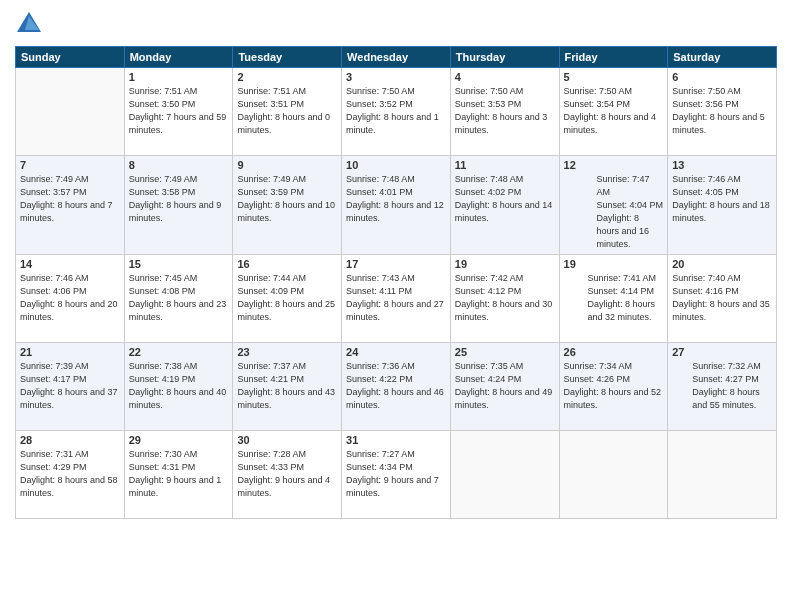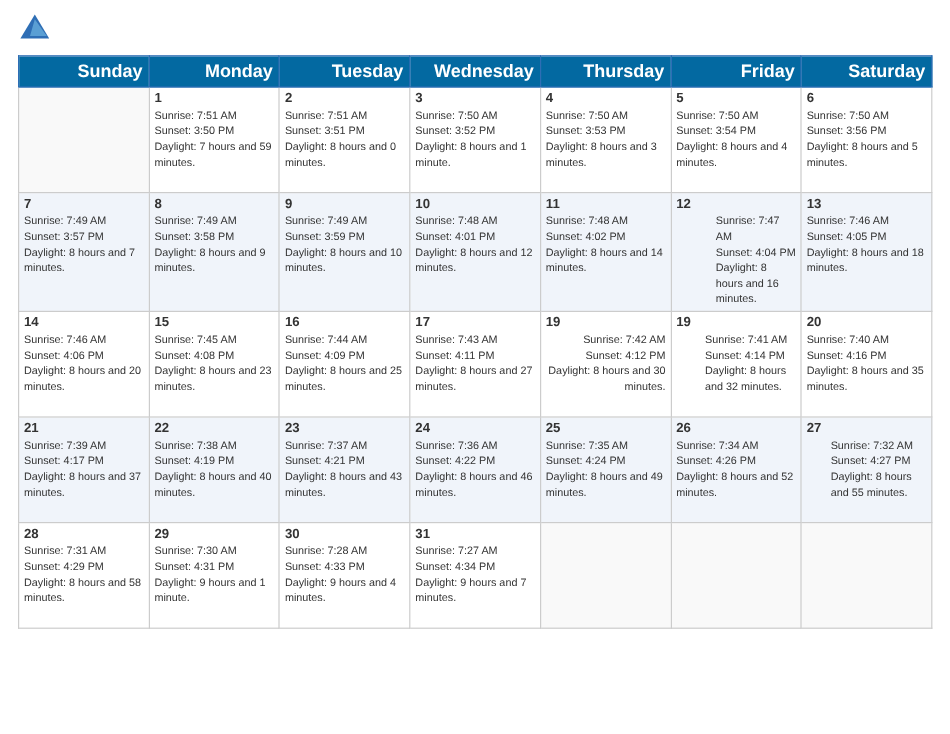--- a/index.html
+++ b/index.html
@@ -57,26 +57,26 @@
       font-size: 16px;
       color: #333;
       font-weight: normal;
     }
     .calendar-table {
       width: 100%;
       border-collapse: collapse;
       table-layout: fixed;
     }
     .calendar-table th {
-      background: #0369a1;
+      background: #0c4a6e;
       color: #fff;
-      font-size: 15px;
+      font-size: 11px;
       font-weight: bold;
       padding: 4px 5px;
-      text-align: right;
+      text-align: left;
       border: 1px solid #2e6eb5;
     }
     .calendar-table td {
       border: 1px solid #ccc;
       vertical-align: top;
       padding: 3px 4px;
       height: 88px;
       font-size: 9.5px;
       color: #333;
       background: #fff;
@@ -238,21 +238,21 @@
 Daylight: 8 hours and 25 minutes.</div>
           </td>
           <td>
             <span class="day-number">17</span>
             <div class="day-info" style="white-space: pre-line;">Sunrise: 7:43 AM
 Sunset: 4:11 PM
 Daylight: 8 hours and 27 minutes.</div>
           </td>
           <td>
             <span class="day-number">19</span>
-            <div class="day-info" style="white-space: pre-line; text-align: right;">Sunrise: 7:42 AM
+            <div class="day-info" style="white-space: pre-line;">Sunrise: 7:42 AM
 Sunset: 4:12 PM
 Daylight: 8 hours and 30 minutes.</div>
           </td>
           <td>
             <span class="day-number">19</span>
             <div class="day-info" style="white-space: pre-line; margin-left: 24px;">Sunrise: 7:41 AM
 Sunset: 4:14 PM
 Daylight: 8 hours and 32 minutes.</div>
           </td>
           <td>

